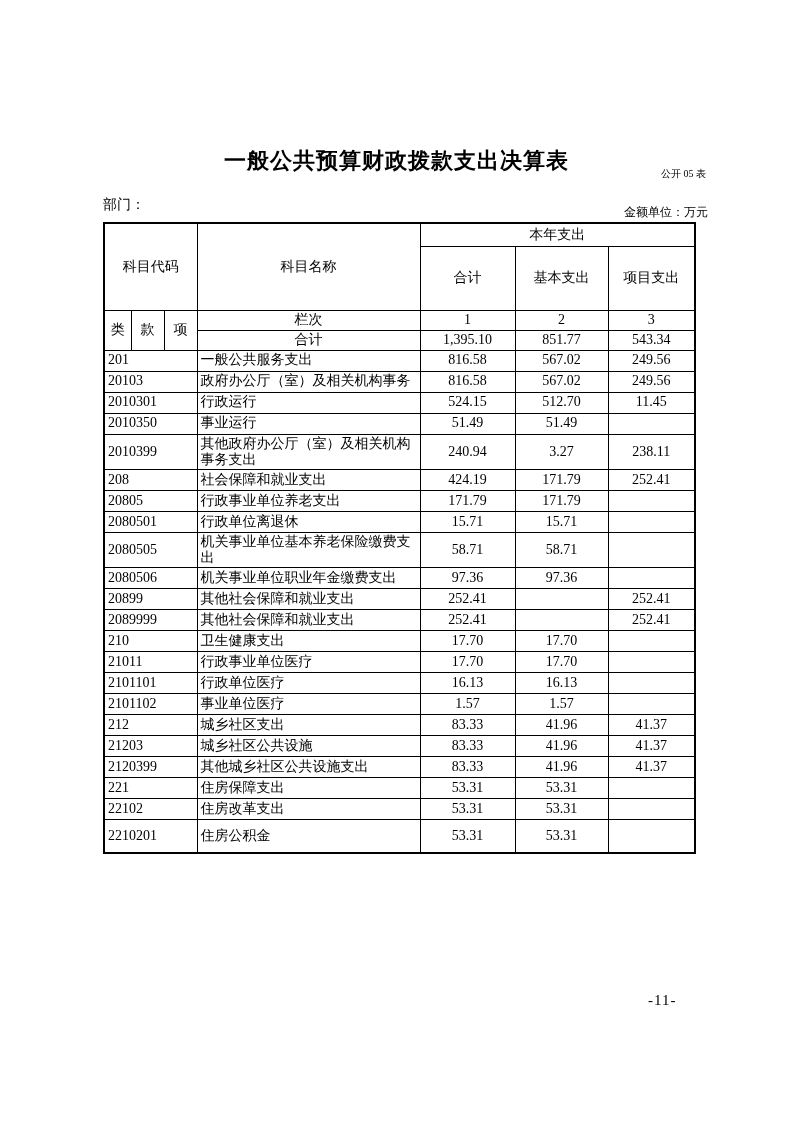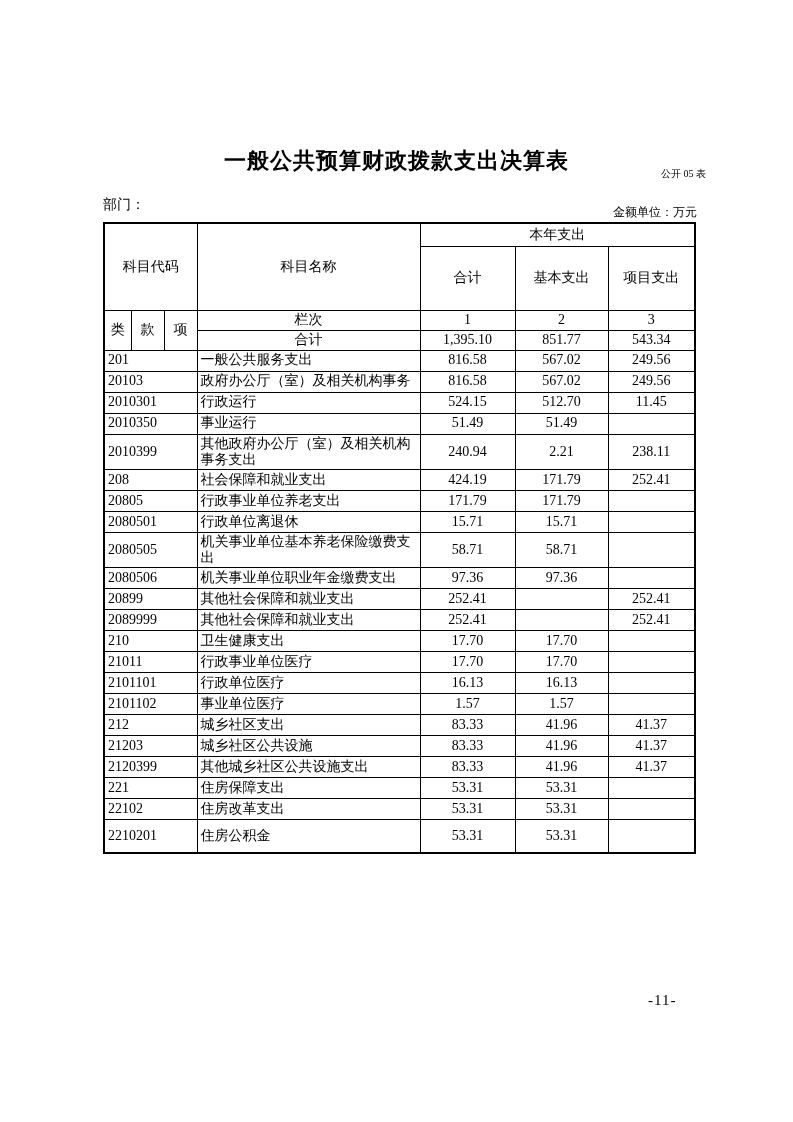--- a/index.html
+++ b/index.html
@@ -10,21 +10,21 @@
     overflow:hidden;
   }
   .title {
     position:absolute; top:146px; left:0; width:100%;
     text-align:center; font-size:22px; font-weight:bold;
     font-family:"Liberation Sans","DejaVu Sans",sans-serif;
     letter-spacing:1px;
   }
   .meta-code   { position:absolute; top:167px; right:87px; font-size:10px; }
   .dept-label  { position:absolute; top:196px; left:103px; font-size:14px; }
-  .unit-label  { position:absolute; top:204px; right:96px; font-size:12px; }
+  .unit-label  { position:absolute; top:204px; right:85px; font-size:12px; }
 
   table.fin {
     position:absolute; top:222px; left:103px; width:591px;
     border-collapse:collapse; table-layout:fixed;
     font-size:14px; border:2px solid #000;
   }
   table.fin th, table.fin td {
     border:1px solid #000; padding:1px 3px;
     font-weight:normal; vertical-align:middle;
     line-height:1.15; overflow:hidden;
@@ -115,21 +115,21 @@
           <td class="c-code" colspan="3">2010350</td>
           <td class="c-name">事业运行</td>
           <td class="c-num">51.49</td>
           <td class="c-num">51.49</td>
           <td class="c-num"></td>
         </tr>
         <tr style="height: 32px;">
           <td class="c-code" colspan="3">2010399</td>
           <td class="c-name">其他政府办公厅（室）及相关机构事务支出</td>
           <td class="c-num">240.94</td>
-          <td class="c-num">2.21</td>
+          <td class="c-num">3.27</td>
           <td class="c-num">238.11</td>
         </tr>
         <tr style="height: 21px;">
           <td class="c-code" colspan="3">208</td>
           <td class="c-name">社会保障和就业支出</td>
           <td class="c-num">424.19</td>
           <td class="c-num">171.79</td>
           <td class="c-num">252.41</td>
         </tr>
         <tr style="height: 21px; padding-left: 16px;">

